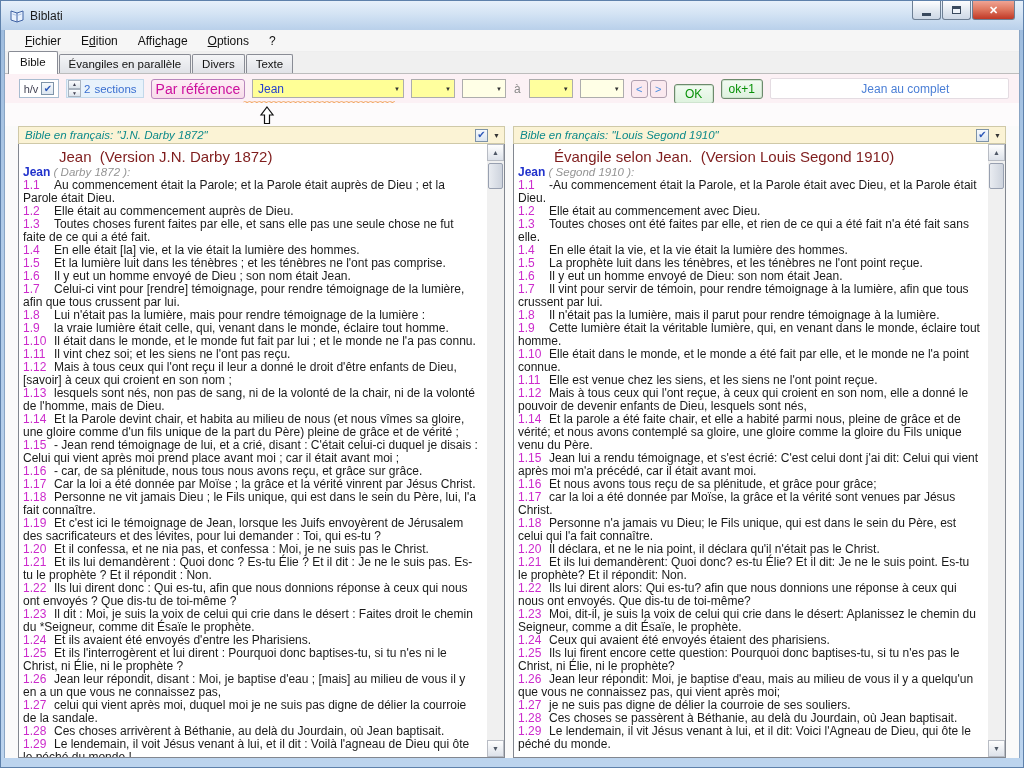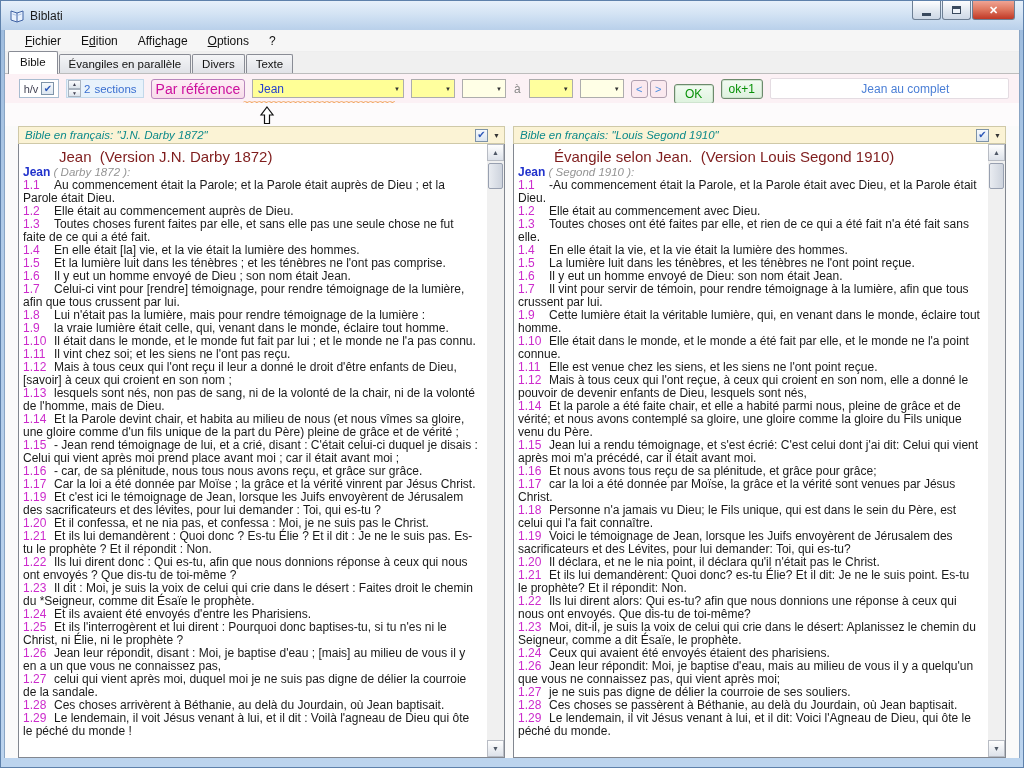--- a/index.html
+++ b/index.html
@@ -220,20 +220,21 @@
                 <p class="verse"><span class="vnum">1.8</span><span>Lui n'était pas la lumière, mais pour rendre témoignage de la lumière :</span></p>
                 <p class="verse"><span class="vnum">1.9</span><span>la vraie lumière était celle, qui, venant dans le monde, éclaire tout homme.</span></p>
                 <p class="verse"><span class="vnum">1.10</span><span>Il était dans le monde, et le monde fut fait par lui ; et le monde ne l'a pas connu.</span></p>
                 <p class="verse"><span class="vnum">1.11</span><span>Il vint chez soi; et les siens ne l'ont pas reçu.</span></p>
                 <p class="verse"><span class="vnum">1.12</span><span>Mais à tous ceux qui l'ont reçu il leur a donné le droit d'être enfants de Dieu, [savoir] à ceux qui croient en son nom ;</span></p>
                 <p class="verse"><span class="vnum">1.13</span><span>lesquels sont nés, non pas de sang, ni de la volonté de la chair, ni de la volonté de l'homme, mais de Dieu.</span></p>
                 <p class="verse"><span class="vnum">1.14</span><span>Et la Parole devint chair, et habita au milieu de nous (et nous vîmes sa gloire, une gloire comme d'un fils unique de la part du Père) pleine de grâce et de vérité ;</span></p>
                 <p class="verse"><span class="vnum">1.15</span><span>- Jean rend témoignage de lui, et a crié, disant : C'était celui-ci duquel je disais : Celui qui vient après moi prend place avant moi ; car il était avant moi ;</span></p>
                 <p class="verse"><span class="vnum">1.16</span><span>- car, de sa plénitude, nous tous nous avons reçu, et grâce sur grâce.</span></p>
                 <p class="verse"><span class="vnum">1.17</span><span>Car la loi a été donnée par Moïse ; la grâce et la vérité vinrent par Jésus Christ.</span></p>
+                <p class="verse"><span class="vnum">1.18</span><span>Personne ne vit jamais Dieu ; le Fils unique, qui est dans le sein du Père, lui, l'a fait connaître.</span></p>
                 <p class="verse"><span class="vnum">1.19</span><span>Et c'est ici le témoignage de Jean, lorsque les Juifs envoyèrent de Jérusalem des sacrificateurs et des lévites, pour lui demander : Toi, qui es-tu ?</span></p>
                 <p class="verse"><span class="vnum">1.20</span><span>Et il confessa, et ne nia pas, et confessa : Moi, je ne suis pas le Christ.</span></p>
                 <p class="verse"><span class="vnum">1.21</span><span>Et ils lui demandèrent : Quoi donc ? Es-tu Élie ? Et il dit : Je ne le suis pas. Es-tu le prophète ? Et il répondit : Non.</span></p>
                 <p class="verse"><span class="vnum">1.22</span><span>Ils lui dirent donc : Qui es-tu, afin que nous donnions réponse à ceux qui nous ont envoyés ? Que dis-tu de toi-même ?</span></p>
                 <p class="verse"><span class="vnum">1.23</span><span>Il dit : Moi, je suis la voix de celui qui crie dans le désert : Faites droit le chemin du *Seigneur, comme dit Ésaïe le prophète.</span></p>
                 <p class="verse"><span class="vnum">1.24</span><span>Et ils avaient été envoyés d'entre les Pharisiens.</span></p>
                 <p class="verse"><span class="vnum">1.25</span><span>Et ils l'interrogèrent et lui dirent : Pourquoi donc baptises-tu, si tu n'es ni le Christ, ni Élie, ni le prophète ?</span></p>
                 <p class="verse"><span class="vnum">1.26</span><span>Jean leur répondit, disant : Moi, je baptise d'eau ; [mais] au milieu de vous il y en a un que vous ne connaissez pas,</span></p>
                 <p class="verse"><span class="vnum">1.27</span><span>celui qui vient après moi, duquel moi je ne suis pas digne de délier la courroie de la sandale.</span></p>
                 <p class="verse"><span class="vnum">1.28</span><span>Ces choses arrivèrent à Béthanie, au delà du Jourdain, où Jean baptisait.</span></p>
@@ -260,38 +261,39 @@
           <div class="pane-content">
             <div class="pane-title">Évangile selon Jean.  (Version Louis Segond 1910)</div>
             <div class="pane-sub">
               <span class="book-name">Jean</span><span class="version-note"> ( Segond 1910 ):</span>
             </div>
             <div id="right-verses">
                 <p class="verse"><span class="vnum">1.1</span><span>-Au commencement était la Parole, et la Parole était avec Dieu, et la Parole était Dieu.</span></p>
                 <p class="verse"><span class="vnum">1.2</span><span>Elle était au commencement avec Dieu.</span></p>
                 <p class="verse"><span class="vnum">1.3</span><span>Toutes choses ont été faites par elle, et rien de ce qui a été fait n'a été fait sans elle.</span></p>
                 <p class="verse"><span class="vnum">1.4</span><span>En elle était la vie, et la vie était la lumière des hommes.</span></p>
-                <p class="verse"><span class="vnum">1.5</span><span>La lumière luit dans les ténèbres, et les ténèbres ne l'ont point reçue.</span></p>
+                <p class="verse"><span class="vnum">1.5</span><span>La prophète luit dans les ténèbres, et les ténèbres ne l'ont point reçue.</span></p>
                 <p class="verse"><span class="vnum">1.6</span><span>Il y eut un homme envoyé de Dieu: son nom était Jean.</span></p>
                 <p class="verse"><span class="vnum">1.7</span><span>Il vint pour servir de témoin, pour rendre témoignage à la lumière, afin que tous crussent par lui.</span></p>
+                <p class="verse"><span class="vnum">1.8</span><span>Il n'était pas la lumière, mais il parut pour rendre témoignage à la lumière.</span></p>
                 <p class="verse"><span class="vnum">1.9</span><span>Cette lumière était la véritable lumière, qui, en venant dans le monde, éclaire tout homme.</span></p>
                 <p class="verse"><span class="vnum">1.10</span><span>Elle était dans le monde, et le monde a été fait par elle, et le monde ne l'a point connue.</span></p>
                 <p class="verse"><span class="vnum">1.11</span><span>Elle est venue chez les siens, et les siens ne l'ont point reçue.</span></p>
                 <p class="verse"><span class="vnum">1.12</span><span>Mais à tous ceux qui l'ont reçue, à ceux qui croient en son nom, elle a donné le pouvoir de devenir enfants de Dieu, lesquels sont nés,</span></p>
                 <p class="verse"><span class="vnum">1.14</span><span>Et la parole a été faite chair, et elle a habité parmi nous, pleine de grâce et de vérité; et nous avons contemplé sa gloire, une gloire comme la gloire du Fils unique venu du Père.</span></p>
                 <p class="verse"><span class="vnum">1.15</span><span>Jean lui a rendu témoignage, et s'est écrié: C'est celui dont j'ai dit: Celui qui vient après moi m'a précédé, car il était avant moi.</span></p>
                 <p class="verse"><span class="vnum">1.16</span><span>Et nous avons tous reçu de sa plénitude, et grâce pour grâce;</span></p>
                 <p class="verse"><span class="vnum">1.17</span><span>car la loi a été donnée par Moïse, la grâce et la vérité sont venues par Jésus Christ.</span></p>
                 <p class="verse"><span class="vnum">1.18</span><span>Personne n'a jamais vu Dieu; le Fils unique, qui est dans le sein du Père, est celui qui l'a fait connaître.</span></p>
-                <p class="verse"><span class="vnum">1.19</span><span>Voici le témoignage de Jean, lorsque les Juifs envoyèrent de Jérusalem des sacrificateurs et des Lévites, pour lui demander: Toi, qui es-tu?</span></p>
                 <p class="verse"><span class="vnum">1.20</span><span>Il déclara, et ne le nia point, il déclara qu'il n'était pas le Christ.</span></p>
                 <p class="verse"><span class="vnum">1.21</span><span>Et ils lui demandèrent: Quoi donc? es-tu Élie? Et il dit: Je ne le suis point. Es-tu le prophète? Et il répondit: Non.</span></p>
                 <p class="verse"><span class="vnum">1.22</span><span>Ils lui dirent alors: Qui es-tu? afin que nous donnions une réponse à ceux qui nous ont envoyés. Que dis-tu de toi-même?</span></p>
                 <p class="verse"><span class="vnum">1.23</span><span>Moi, dit-il, je suis la voix de celui qui crie dans le désert: Aplanissez le chemin du Seigneur, comme a dit Ésaïe, le prophète.</span></p>
                 <p class="verse"><span class="vnum">1.24</span><span>Ceux qui avaient été envoyés étaient des pharisiens.</span></p>
+                <p class="verse"><span class="vnum">1.25</span><span>Ils lui firent encore cette question: Pourquoi donc baptises-tu, si tu n'es pas le Christ, ni Élie, ni le prophète?</span></p>
                 <p class="verse"><span class="vnum">1.26</span><span>Jean leur répondit: Moi, je baptise d'eau, mais au milieu de vous il y a quelqu'un que vous ne connaissez pas, qui vient après moi;</span></p>
                 <p class="verse"><span class="vnum">1.27</span><span>je ne suis pas digne de délier la courroie de ses souliers.</span></p>
                 <p class="verse"><span class="vnum">1.28</span><span>Ces choses se passèrent à Béthanie, au delà du Jourdain, où Jean baptisait.</span></p>
                 <p class="verse"><span class="vnum">1.29</span><span>Le lendemain, il vit Jésus venant à lui, et il dit: Voici l'Agneau de Dieu, qui ôte le péché du monde.</span></p>
               </div>
           </div>
           <div class="vscroll">
             <div class="sc-btn">▲</div>
             <div class="sc-track">
                 <div class="sc-thumb"></div>

